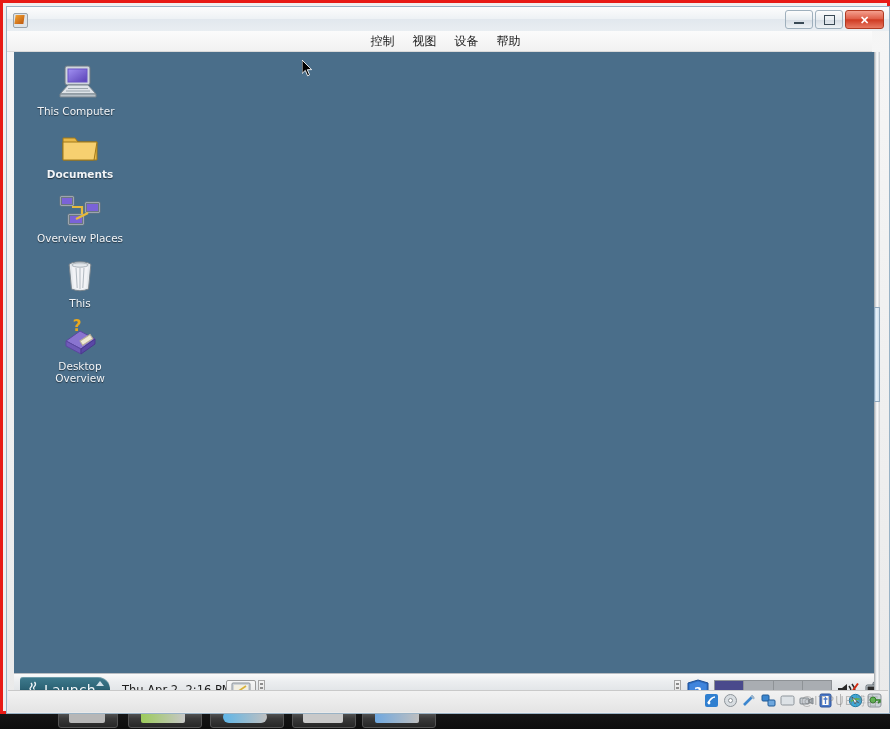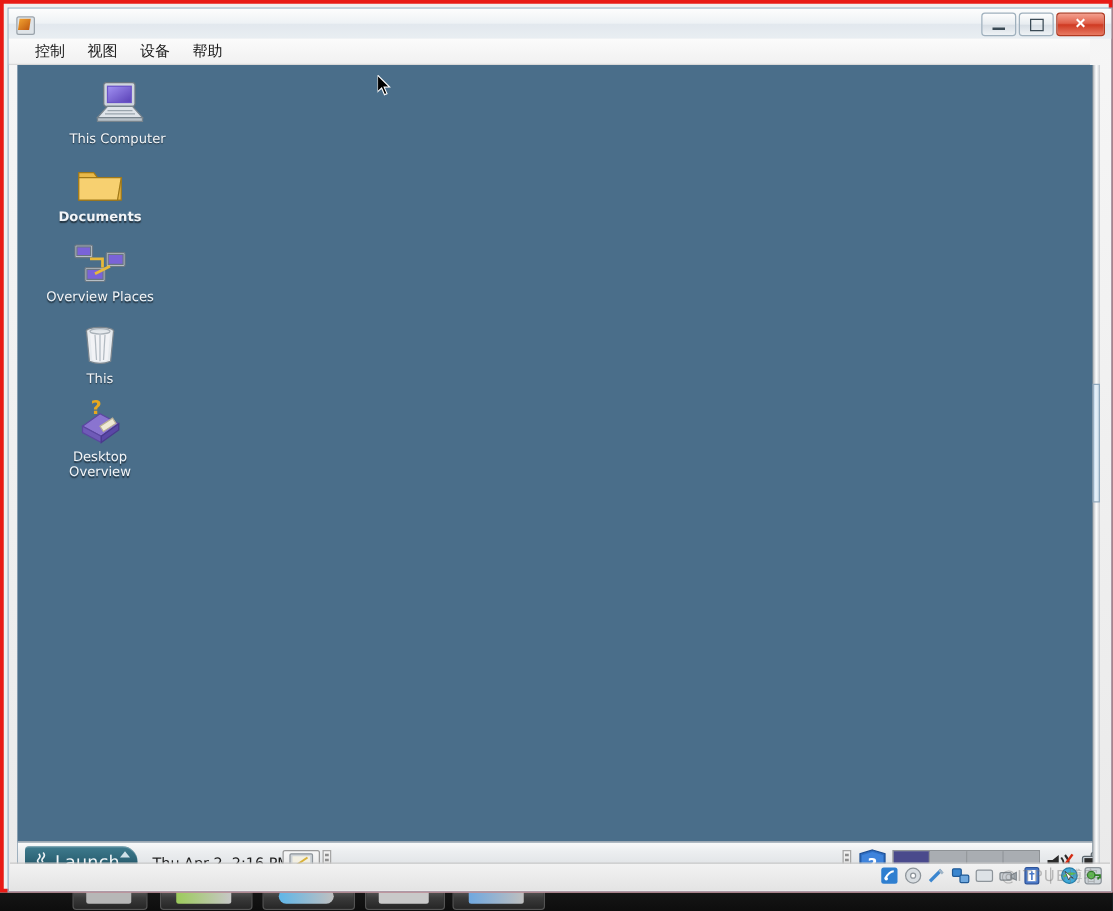--- a/index.html
+++ b/index.html
@@ -67,20 +67,21 @@
   .wbtn.close .gl{color:#fff;font-size:11px;font-weight:bold;}
   .wbtn .min-bar{position:absolute;left:8px;bottom:4px;width:10px;height:2px;background:#3a4a55;}
   .wbtn .max-sq{position:absolute;left:8px;top:4px;width:9px;height:8px;border:1.5px solid #3a4a55;}
 
   
   .menubar{
     position:absolute;left:0;top:24px;right:17px;height:20px;
     background:linear-gradient(180deg,#fbfbfb 0%,#f1f1f1 100%);
     display:flex;align-items:center;padding-left:12px;
     border-bottom:1px solid #d9d9d9;
+    justify-content:center;
   }
   .menuitem{
     font-size:12px;color:#1a1a1a;padding:1px 9px;cursor:default;
     font-family:"DejaVu Sans","Liberation Sans",sans-serif;
   }
 
   
   .vm-area{
     position:absolute;left:7px;top:45px;width:866px;height:655px;
     background:#4a6e8a;overflow:hidden;
@@ -229,21 +230,21 @@
     <div class="menubar">
       <div class="menuitem">控制</div>
       <div class="menuitem">视图</div>
       <div class="menuitem">设备</div>
       <div class="menuitem">帮助</div>
     </div>
 
     <div class="vm-area">
       <div class="vm-desktop">
 
-        <div class="dicon" style="left:32px;top:10px;">
+        <div class="dicon" style="left:14px;top:10px;">
           <div class="glyph">
             <svg width="44" height="38" viewBox="0 0 44 38">
               <rect x="11" y="2" width="25" height="19" rx="2" fill="#cfd6dd" stroke="#6b7781" stroke-width="1"></rect>
               <rect x="13.5" y="4.5" width="20" height="14" fill="#6a54c8"></rect>
               <rect x="14.5" y="5.5" width="18" height="12" fill="url(#scr)"></rect>
               <defs>
                   <linearGradient id="scr" x1="0" y1="0" x2="1" y2="1">
                 <stop offset="0%" stop-color="#9f8ef0"></stop>
                     <stop offset="100%" stop-color="#5b43b8"></stop>
               </linearGradient>

